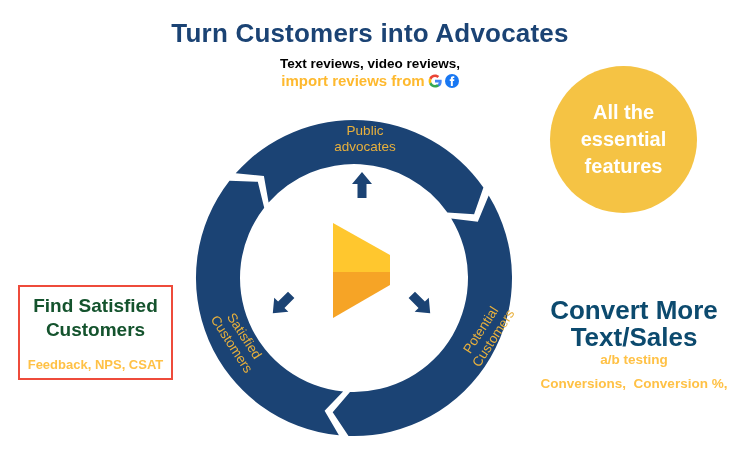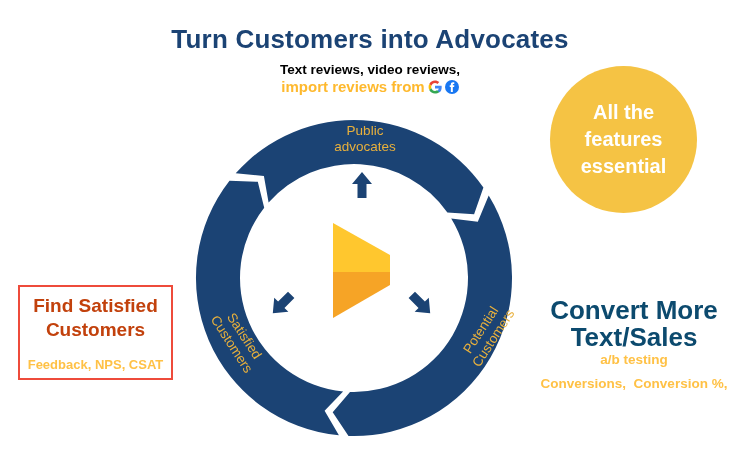--- a/index.html
+++ b/index.html
@@ -5,21 +5,21 @@
   html, body { margin: 0; padding: 0; background: #ffffff; }
   #stage {
     position: relative;
     width: 740px;
     height: 466px;
     background: #ffffff;
     overflow: hidden;
     font-family: "Liberation Sans", sans-serif;
   }
   
-  .header { position: absolute; left: 0; top: 24px; width: 740px; text-align: center; }
+  .header { position: absolute; left: 0; top: 18px; width: 740px; text-align: center; }
   .header-title {
     font-size: 26px; font-weight: 700; color: #1B4374; letter-spacing: 0.2px;
   }
   .header-sub { margin-top: 6px; line-height: 17px; }
   .header-sub-line1 { font-size: 13.5px; font-weight: 700; color: #000000; }
   .header-sub-line2 {
     display: flex; justify-content: center; align-items: center; gap: 3px;
     font-size: 15px; font-weight: 700; color: #FEB92E;
   }
   .mini-icon { width: 14px; height: 14px; display: inline-block; }
@@ -37,21 +37,21 @@
     font-family: "Liberation Sans", sans-serif;
     font-size: 13.5px; font-weight: 500; fill: #E8B03C;
   }
   
   .left-callout {
     position: absolute; left: 18px; top: 285px; width: 155px; height: 95px;
     border: 2px solid #EE4B3B; box-sizing: border-box;
     display: flex; flex-direction: column; align-items: center; justify-content: center;
     text-align: center;
   }
-  .left-callout .co-title { font-size: 19px; line-height: 24px; font-weight: 700; color: #c2410c; }
+  .left-callout .co-title { font-size: 19px; line-height: 24px; font-weight: 700; color: #14532d; }
   .left-callout .co-sub { margin-top: 15px; font-size: 13px; font-weight: 700; color: #FFC145; }
   
   .right-callout {
     position: absolute; left: 528px; top: 297px; width: 212px;
     text-align: center;
   }
   .right-callout .co-title { font-size: 26px; line-height: 27px; font-weight: 700; color: #0c4a6e; }
   .right-callout .co-sub { margin-top: 7px; font-size: 13.5px; line-height: 17px; font-weight: 700; color: #FFC145; white-space: pre-wrap; }
 </style>
 </head>
@@ -74,22 +74,22 @@
         <svg class="mini-icon" viewBox="0 0 24 24" aria-hidden="true">
           <circle cx="12" cy="12" r="12" fill="#1877F2"></circle>
           <path fill="#ffffff" d="M16.3 12.2h-2.9v8.3h-3.4v-8.3H8.1V9.2h1.9V7.5c0-2.3 1.3-3.5 3.6-3.5h2.3v3h-1.5c-.9 0-1 .4-1 1.1v1.1h2.6l-.3 3z"></path>
         </svg>
       </div>
     </div>
   </div>
 
   <div class="badge">
     <div>All the</div>
+    <div>essential</div>
     <div>features</div>
-    <div>essential</div>
   </div>
 
   <svg class="cycle-svg" viewBox="0 0 340 340">
 
     <path fill="#1B4374" d="M51.7 65.3 A158 158 0 0 1 299.4 79.4 L290.1 106.2 L263.4 104.6 A114 114 0 0 0 84.6 94.5 L79.9 68.1 Z"></path>
     <path fill="#1B4374" d="M304.7 87.4 A158 158 0 0 1 164.5 327.9 L148.7 304.3 L166 283.9 A114 114 0 0 0 267.2 110.4 L293.8 113.7 Z"></path>
     <path fill="#1B4374" d="M154.9 327.3 A158 158 0 0 1 45.5 72.7 L73.8 73.8 L80.2 99.8 A114 114 0 0 0 159.1 283.5 L140.6 302.8 Z"></path>
 
     <text class="ring-label" x="181" y="27" text-anchor="middle">Public</text>
     <text class="ring-label" x="181" y="43" text-anchor="middle">advocates</text>

